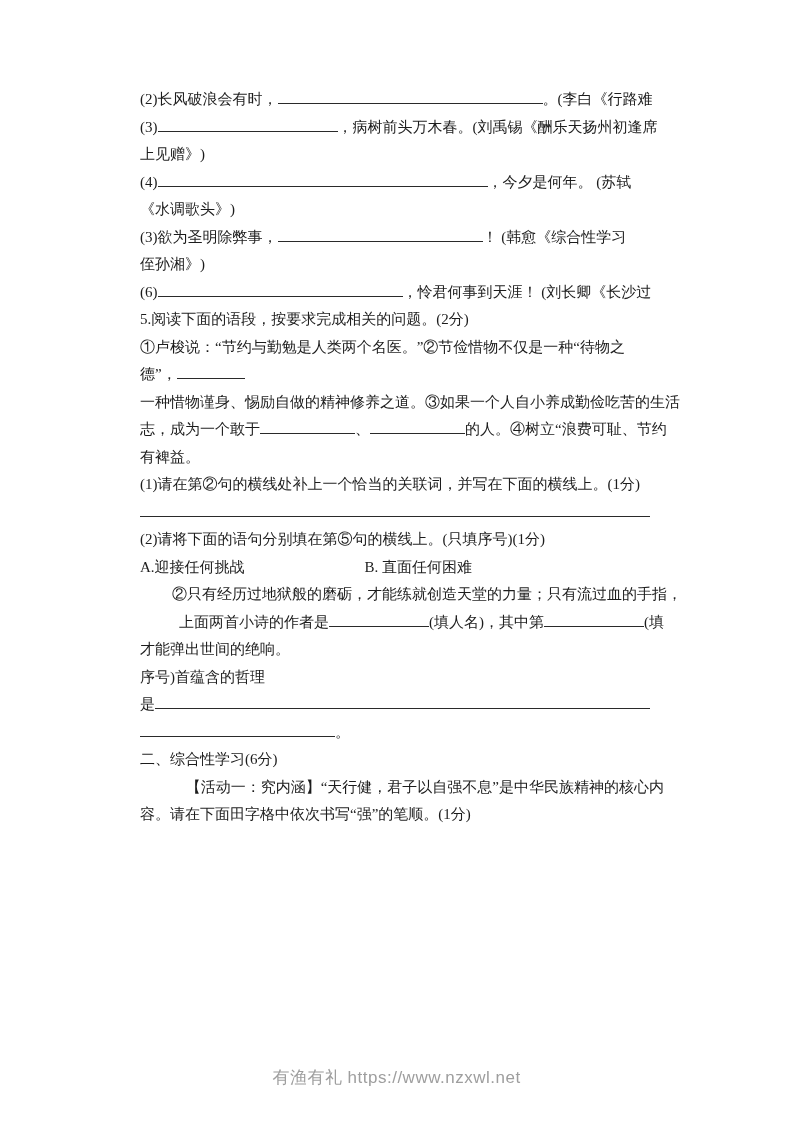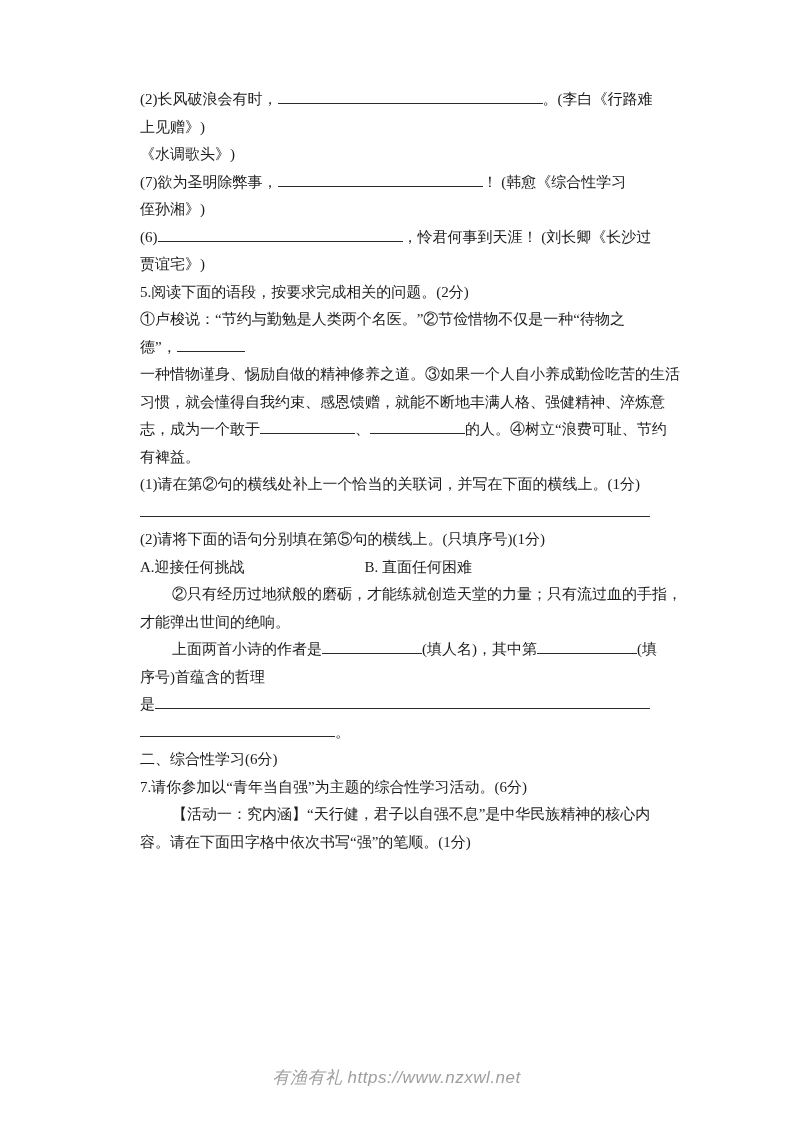--- a/index.html
+++ b/index.html
@@ -25,71 +25,70 @@
   }
   .line {
     height: 27.5px;
     line-height: 27.5px;
     font-size: 15px;
     white-space: nowrap;
     color: #1c1c1c;
   }
   .line.indent {
     padding-left: 32px;
+    text-align: right;
   }
   .blank {
     display: inline-block;
     height: 2px;
     border-bottom: 1.5px solid #2a2a2a;
   }
   .spacer {
     display: inline-block;
     height: 1px;
   }
   .footer {
     position: absolute;
     left: 0;
     top: 1066px;
     width: 100%;
     text-align: center;
     font-family: "Liberation Sans", "DejaVu Sans", sans-serif;
     font-size: 17px;
     color: #9e9e9e;
     letter-spacing: 0.5px;
-    font-style: italic;
   }
 </style>
 </head>
 <body>
 
 <div class="page">
   <div class="content">
       <div class="line"><span>(2)长风破浪会有时，</span><span class="blank" style="width: 265px;"></span><span>。(李白《行路难</span></div>
+      <div class="line"><span>(3)</span><span class="blank" style="width: 180px;"></span><span>，病树前头万木春。(刘禹锡《酬乐天扬州初逢席</span></div>
       <div class="line"><span>上见赠》)</span></div>
+      <div class="line"><span>(4)</span><span class="blank" style="width: 330px;"></span><span>，今夕是何年。 (苏轼</span></div>
       <div class="line"><span>《水调歌头》)</span></div>
-      <div class="line"><span>(7)欲为圣明除弊事，</span><span class="blank" style="width: 205px;"></span><span>！ (韩愈《综合性学习</span></div>
+      <div class="line"><span>(3)欲为圣明除弊事，</span><span class="blank" style="width: 205px;"></span><span>！ (韩愈《综合性学习</span></div>
       <div class="line"><span>侄孙湘》)</span></div>
       <div class="line"><span>(6)</span><span class="blank" style="width: 245px;"></span><span>，怜君何事到天涯！ (刘长卿《长沙过</span></div>
-      <div class="line"><span>贾谊宅》)</span></div>
       <div class="line"><span>5.阅读下面的语段，按要求完成相关的问题。(2分)</span></div>
       <div class="line"><span>①卢梭说：“节约与勤勉是人类两个名医。”②节俭惜物不仅是一种“待物之</span></div>
       <div class="line"><span>德”，</span><span class="blank" style="width: 68px;"></span></div>
       <div class="line"><span>一种惜物谨身、惕励自做的精神修养之道。③如果一个人自小养成勤俭吃苦的生活</span></div>
-      <div class="line"><span>习惯，就会懂得自我约束、感恩馈赠，就能不断地丰满人格、强健精神、淬炼意</span></div>
       <div class="line"><span>志，成为一个敢于</span><span class="blank" style="width: 95px;"></span><span>、</span><span class="blank" style="width: 95px;"></span><span>的人。④树立“浪费可耻、节约</span></div>
       <div class="line"><span>有裨益。</span></div>
       <div class="line"><span>(1)请在第②句的横线处补上一个恰当的关联词，并写在下面的横线上。(1分)</span></div>
       <div class="line"><span class="blank" style="width: 510px;"></span></div>
       <div class="line"><span>(2)请将下面的语句分别填在第⑤句的横线上。(只填序号)(1分)</span></div>
       <div class="line"><span>A.迎接任何挑战</span><span class="spacer" style="width: 120px;"></span><span>B. 直面任何困难</span></div>
       <div class="line indent"><span>②只有经历过地狱般的磨砺，才能练就创造天堂的力量；只有流过血的手指，</span></div>
+      <div class="line indent"><span>上面两首小诗的作者是</span><span class="blank" style="width: 100px;"></span><span>(填人名)，其中第</span><span class="blank" style="width: 100px;"></span><span>(填</span></div>
       <div class="line"><span>才能弹出世间的绝响。</span></div>
-      <div class="line indent"><span>上面两首小诗的作者是</span><span class="blank" style="width: 100px;"></span><span>(填人名)，其中第</span><span class="blank" style="width: 100px;"></span><span>(填</span></div>
       <div class="line"><span>序号)首蕴含的哲理</span></div>
       <div class="line"><span>是</span><span class="blank" style="width: 495px;"></span></div>
       <div class="line"><span class="blank" style="width: 195px;"></span><span>。</span></div>
       <div class="line"><span>二、综合性学习(6分)</span></div>
-      <div class="line"><span>7.请你参加以“青年当自强”为主题的综合性学习活动。(6分)</span></div>
       <div class="line indent"><span>【活动一：究内涵】“天行健，君子以自强不息”是中华民族精神的核心内</span></div>
       <div class="line"><span>容。请在下面田字格中依次书写“强”的笔顺。(1分)</span></div>
     </div>
   <div class="footer">有渔有礼 https://www.nzxwl.net</div>
 </div>
 
 </body></html>

